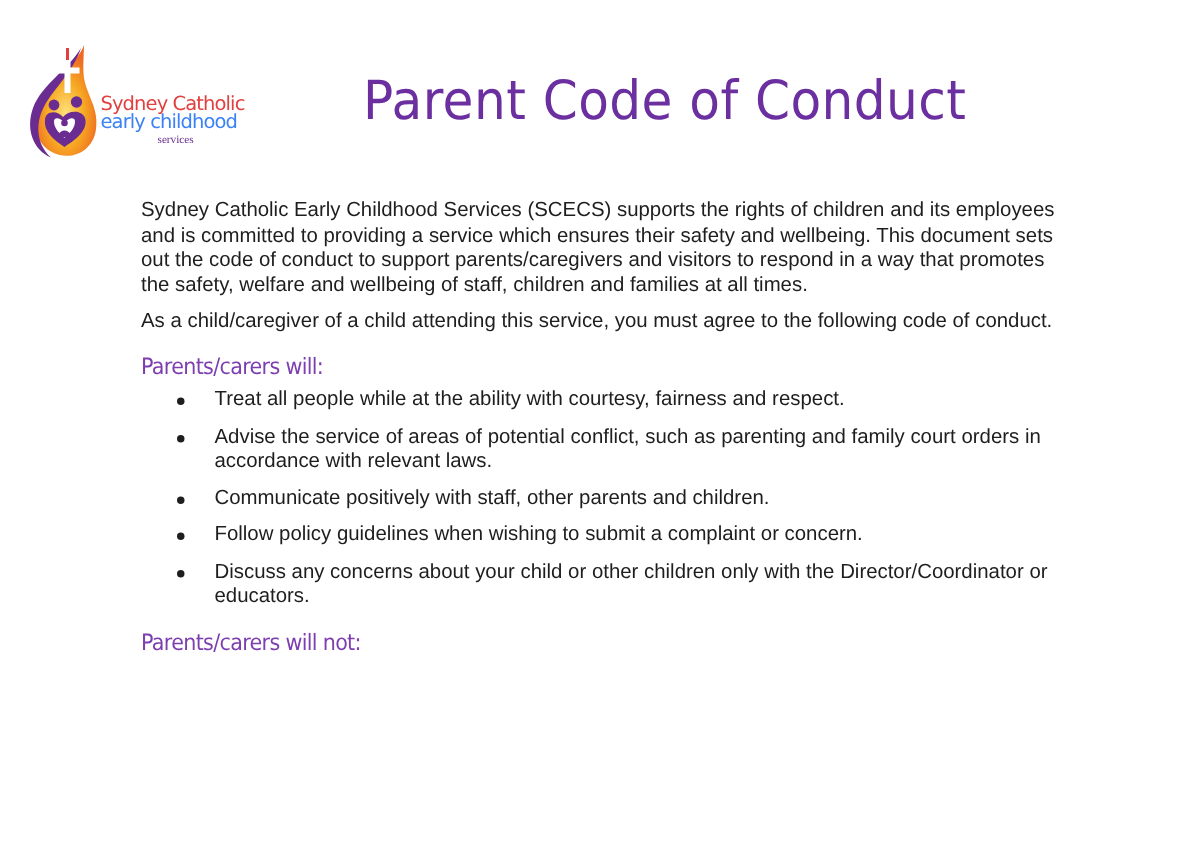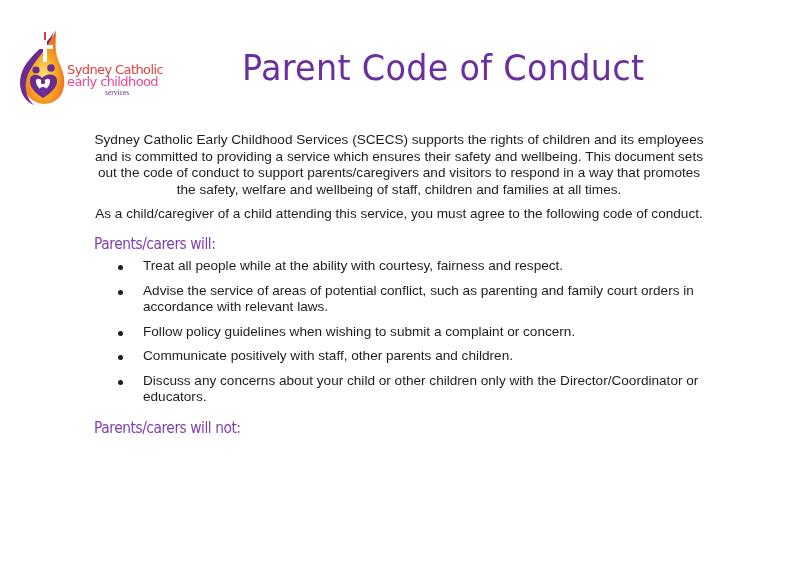--- a/index.html
+++ b/index.html
@@ -40,21 +40,21 @@
     font-family: "DejaVu Sans", sans-serif;
     font-size: 13px;
     letter-spacing: -0.6px;
     color: #e2403f;
   }
   .logo .wm2 {
     display: block;
     font-family: "DejaVu Sans", sans-serif;
     font-size: 13px;
     letter-spacing: -0.6px;
-    color: #ec4899;
+    color: #3b82f6;
     margin-top: -1px;
   }
   .logo .wm3 {
     display: block;
     font-family: Liberation Serif, serif;
     font-size: 7.5px;
     color: #6a2c91;
     margin-left: 38px;
     margin-top: 1px;
   }
@@ -76,21 +76,20 @@
     position: absolute;
     left: 94px;
     top: 132px;
     width: 610px;
     font-size: 13.6px;
     line-height: 16.5px;
     color: #1e1e1e;
   }
   .content p {
     margin: 0 0 8px 0;
-    text-align: center;
   }
   .section-heading {
     font-family: "DejaVu Sans", sans-serif;
     font-size: 15px;
     color: #7d3fb0;
     margin: 13px 0 6px 0;
     font-weight: normal;
     letter-spacing: -0.5px;
     transform: scaleX(0.92);
     transform-origin: left top;
@@ -165,25 +164,25 @@
     <li>
       <span class="bullet"></span>
       <span>Treat all people while at the ability with courtesy, fairness and respect.</span>
     </li>
     <li>
       <span class="bullet"></span>
       <span>Advise the service of areas of potential conflict, such as parenting and family court orders in accordance with relevant laws.</span>
     </li>
     <li>
       <span class="bullet"></span>
-      <span>Follow policy guidelines when wishing to submit a complaint or concern.</span>
+      <span>Communicate positively with staff, other parents and children.</span>
     </li>
     <li>
       <span class="bullet"></span>
-      <span>Communicate positively with staff, other parents and children.</span>
+      <span>Follow policy guidelines when wishing to submit a complaint or concern.</span>
     </li>
     <li>
       <span class="bullet"></span>
       <span>Discuss any concerns about your child or other children only with the Director/Coordinator or educators.</span>
     </li>
   </ul>
 
   <div class="section-heading not">Parents/carers will not:</div>
 </div>
 

